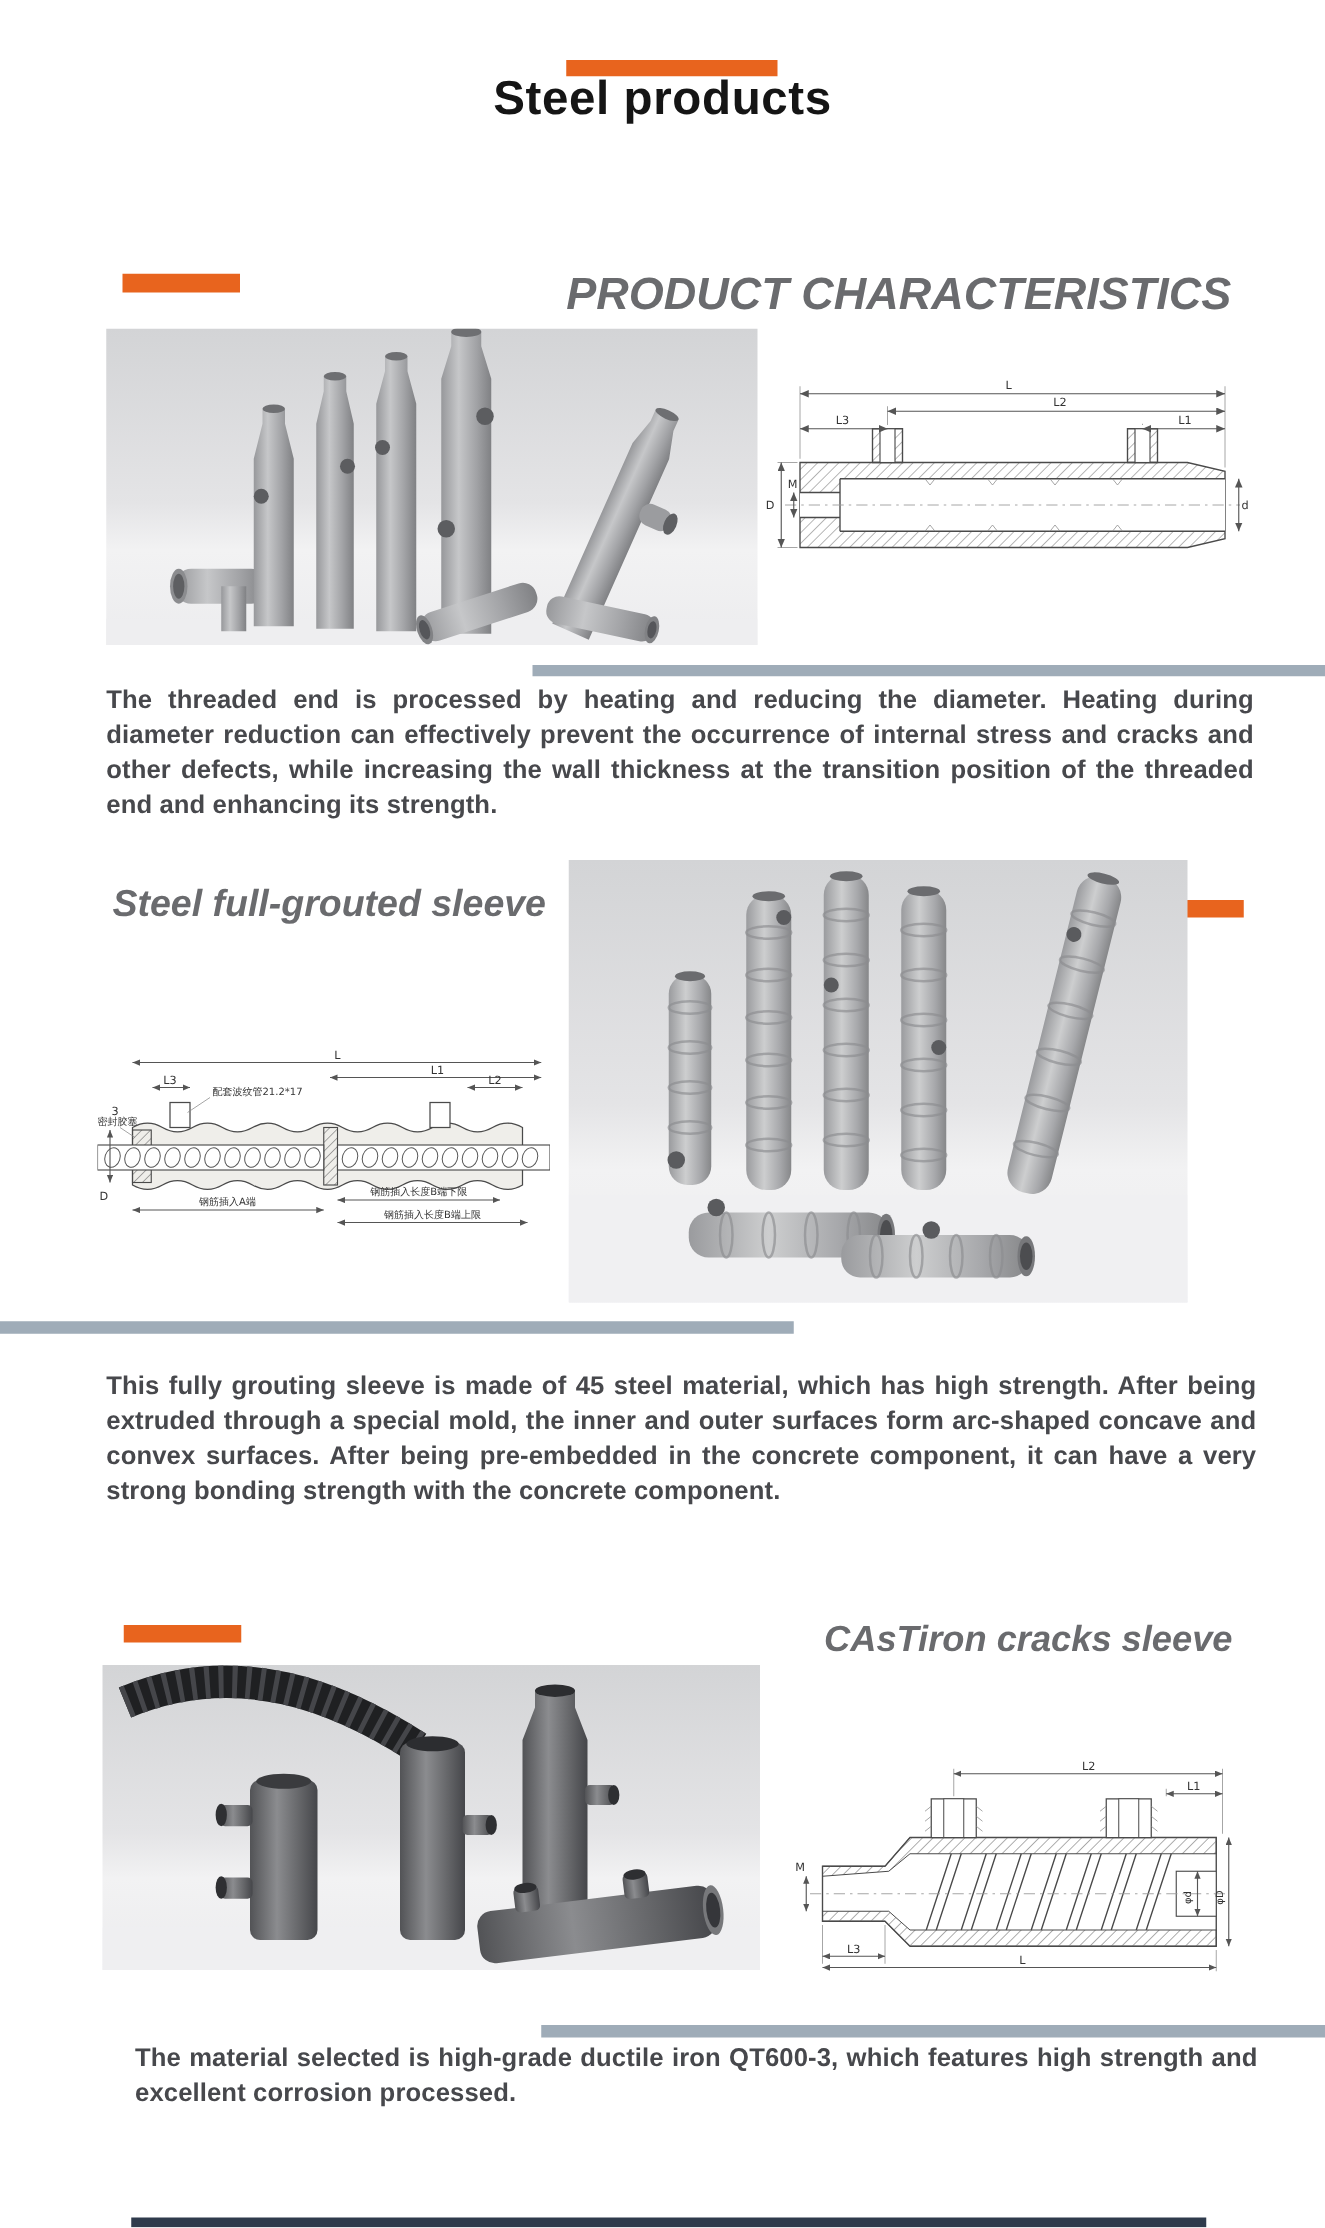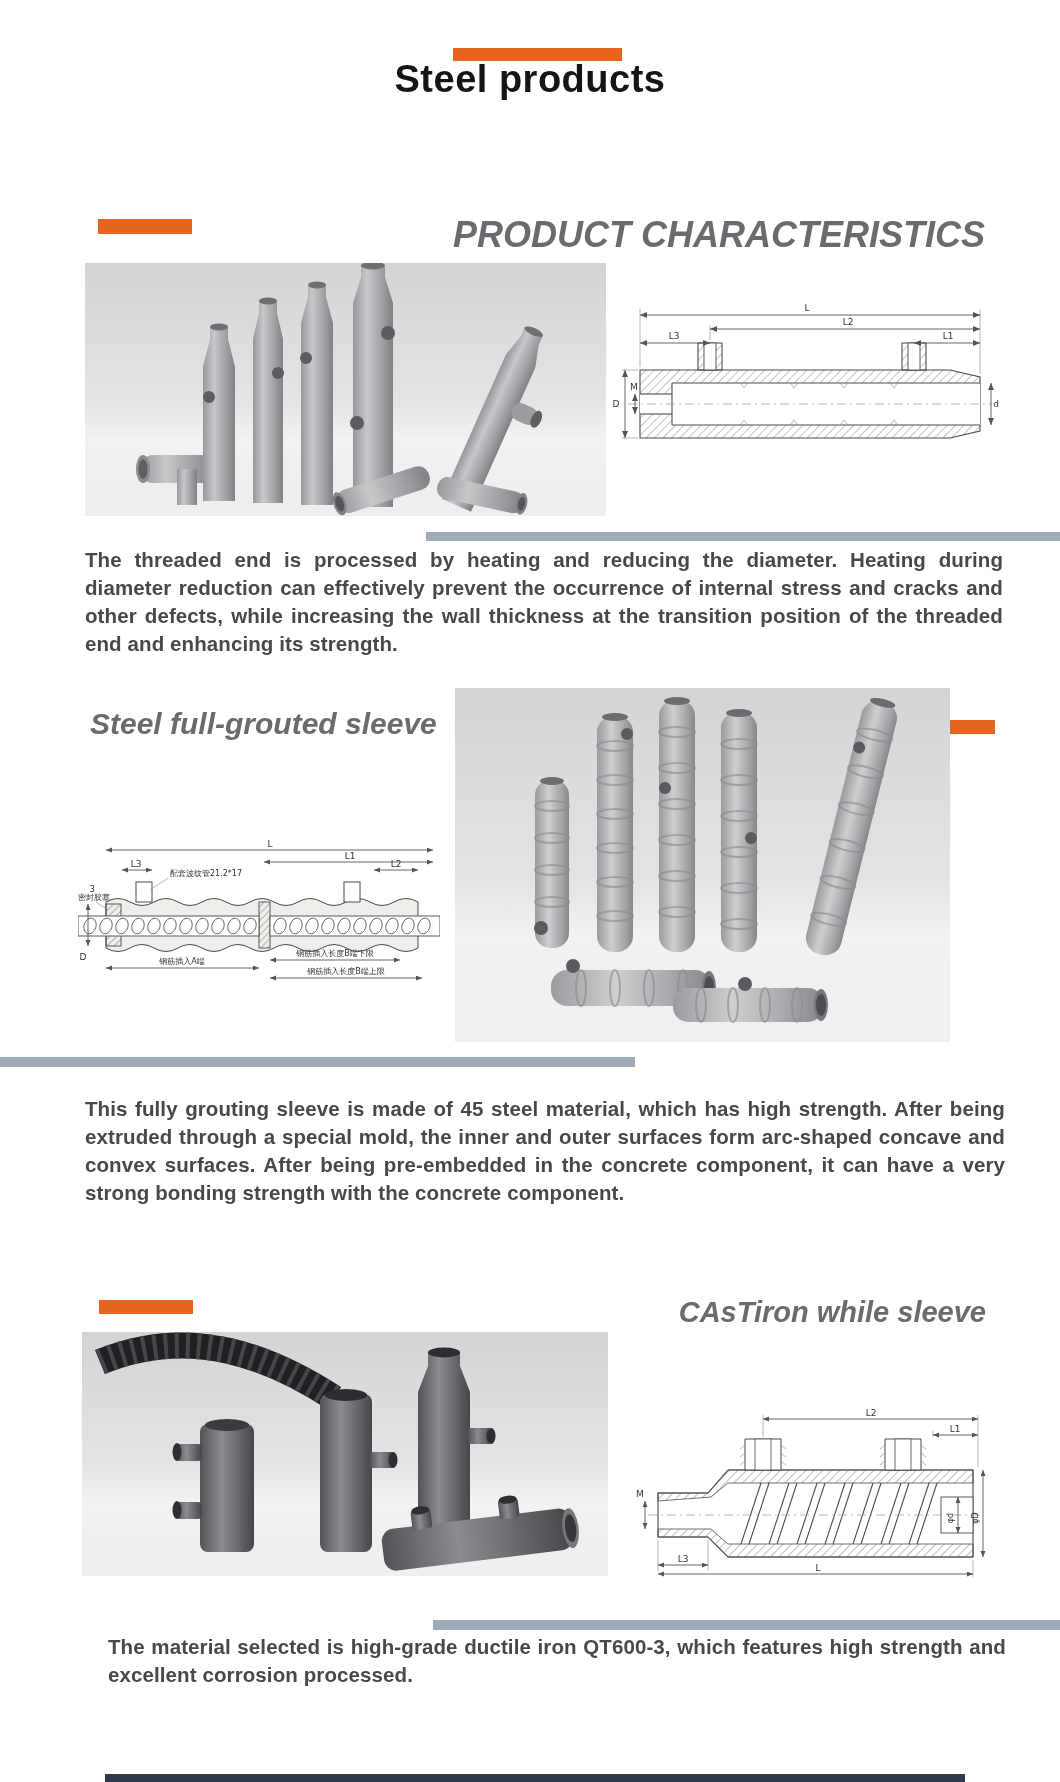--- a/index.html
+++ b/index.html
@@ -337,21 +337,21 @@
         <circle cx="290" cy="296" r="7" fill="#5a5b5e"></circle>
       </g>
     </svg>
   </div>
 
   <div class="abs divider" style="left:0;top:1057px;width:635px;height:10px;"></div>
 
   <div class="abs para" style="left:85px;top:1080px;width:920px;margin-top:15px;">This fully grouting sleeve is made of 45 steel material, which has high strength. After being extruded through a special mold, the inner and outer surfaces form arc-shaped concave and convex surfaces. After being pre-embedded in the concrete component, it can have a very strong bonding strength with the concrete component.</div>
 
   <div class="abs orange-bar" style="left:99px;top:1300px;width:94px;height:14px;"></div>
-  <div class="abs sec-heading" style="right:74px;top:1296px;font-size:29px;">CAsTiron while sleeve</div>
+  <div class="abs sec-heading" style="right:74px;top:1296px;font-size:29px;">CAsTiron cracks sleeve</div>
 
   <div class="abs photo" style="left:82px;top:1332px;width:526px;height:244px;">
     <svg width="526" height="244" viewBox="0 0 526 244">
       <defs>
         <linearGradient id="met3" x1="0" y1="0" x2="1" y2="0">
           <stop offset="0" stop-color="#525356"></stop>
             <stop offset="0.4" stop-color="#8b8c8f"></stop>
           <stop offset="0.75" stop-color="#636467"></stop>
             <stop offset="1" stop-color="#45464a"></stop>
         </linearGradient>

